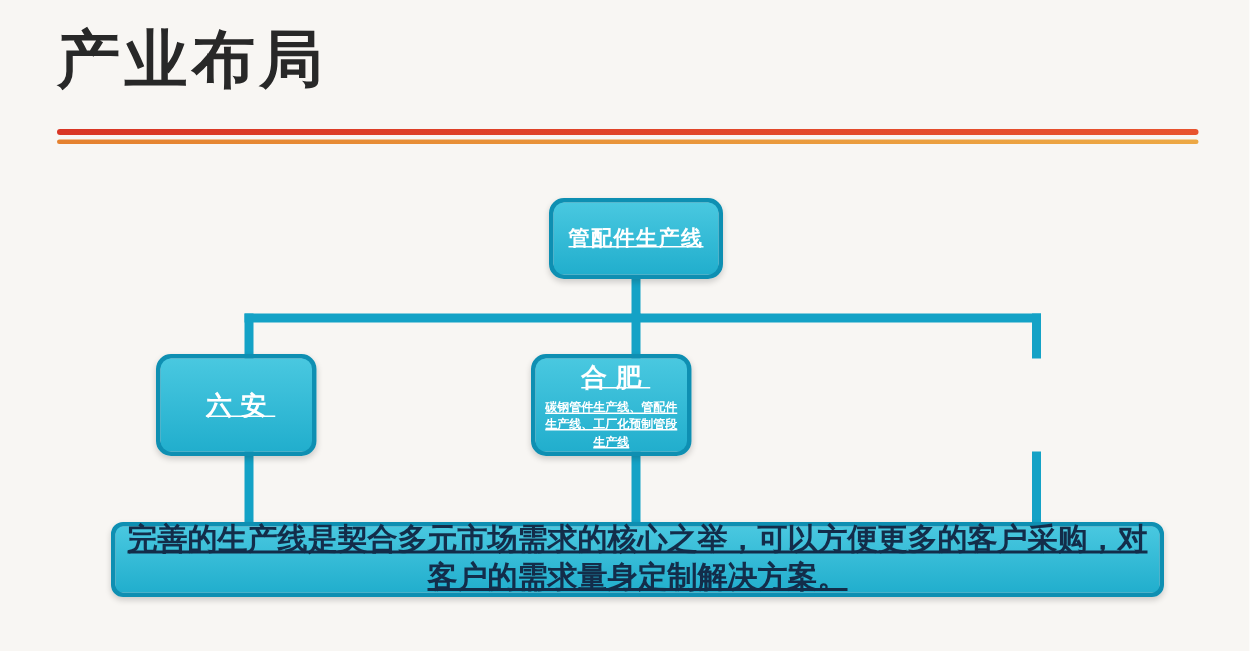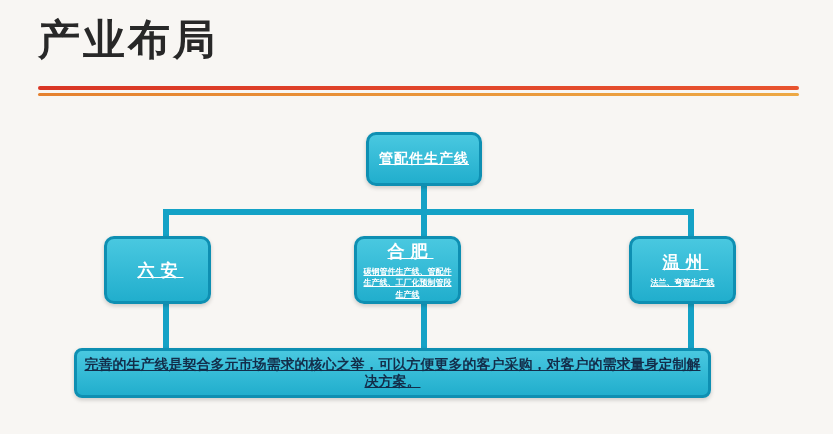--- a/index.html
+++ b/index.html
@@ -94,24 +94,24 @@
     }
     .city-desc {
       font-size: 8px;
       font-weight: 700;
       line-height: 1.45;
       margin-top: 3px;
       text-align: center;
     }
     .summary {
       left: 74px; top: 348px;
-      width: 637px; height: 50px;
+      width: 702px; height: 50px;
       border-radius: 8px;
       padding: 0 6px;
-      font-size: 14px;
+      font-size: 20px;
       font-weight: 800;
       line-height: 1.25;
       color: var(--summary-text, #132d4a);
     }
 
     
     .conn {
       position: absolute;
       background: var(--connector, #14a2c6);
     }
@@ -153,22 +153,18 @@
 
   <div class="node city city-0">
     <div class="city-name">六安</div>
   </div>
 
   <div class="node city city-1">
     <div class="city-name">合肥</div>
     <div class="city-desc">碳钢管件生产线、管配件生产线、工厂化预制管段生产线</div>
   </div>
 
-  <div class="node city city-2">
-    <div class="city-name">温州</div>
-    <div class="city-desc">法兰、弯管生产线</div>
-  </div>
 
   <div class="node summary">
     <span>完善的生产线是契合多元市场需求的核心之举，可以方便更多的客户采购，对客户的需求量身定制解决方案。</span>
   </div>
 
 </div>
 
 </body></html>

